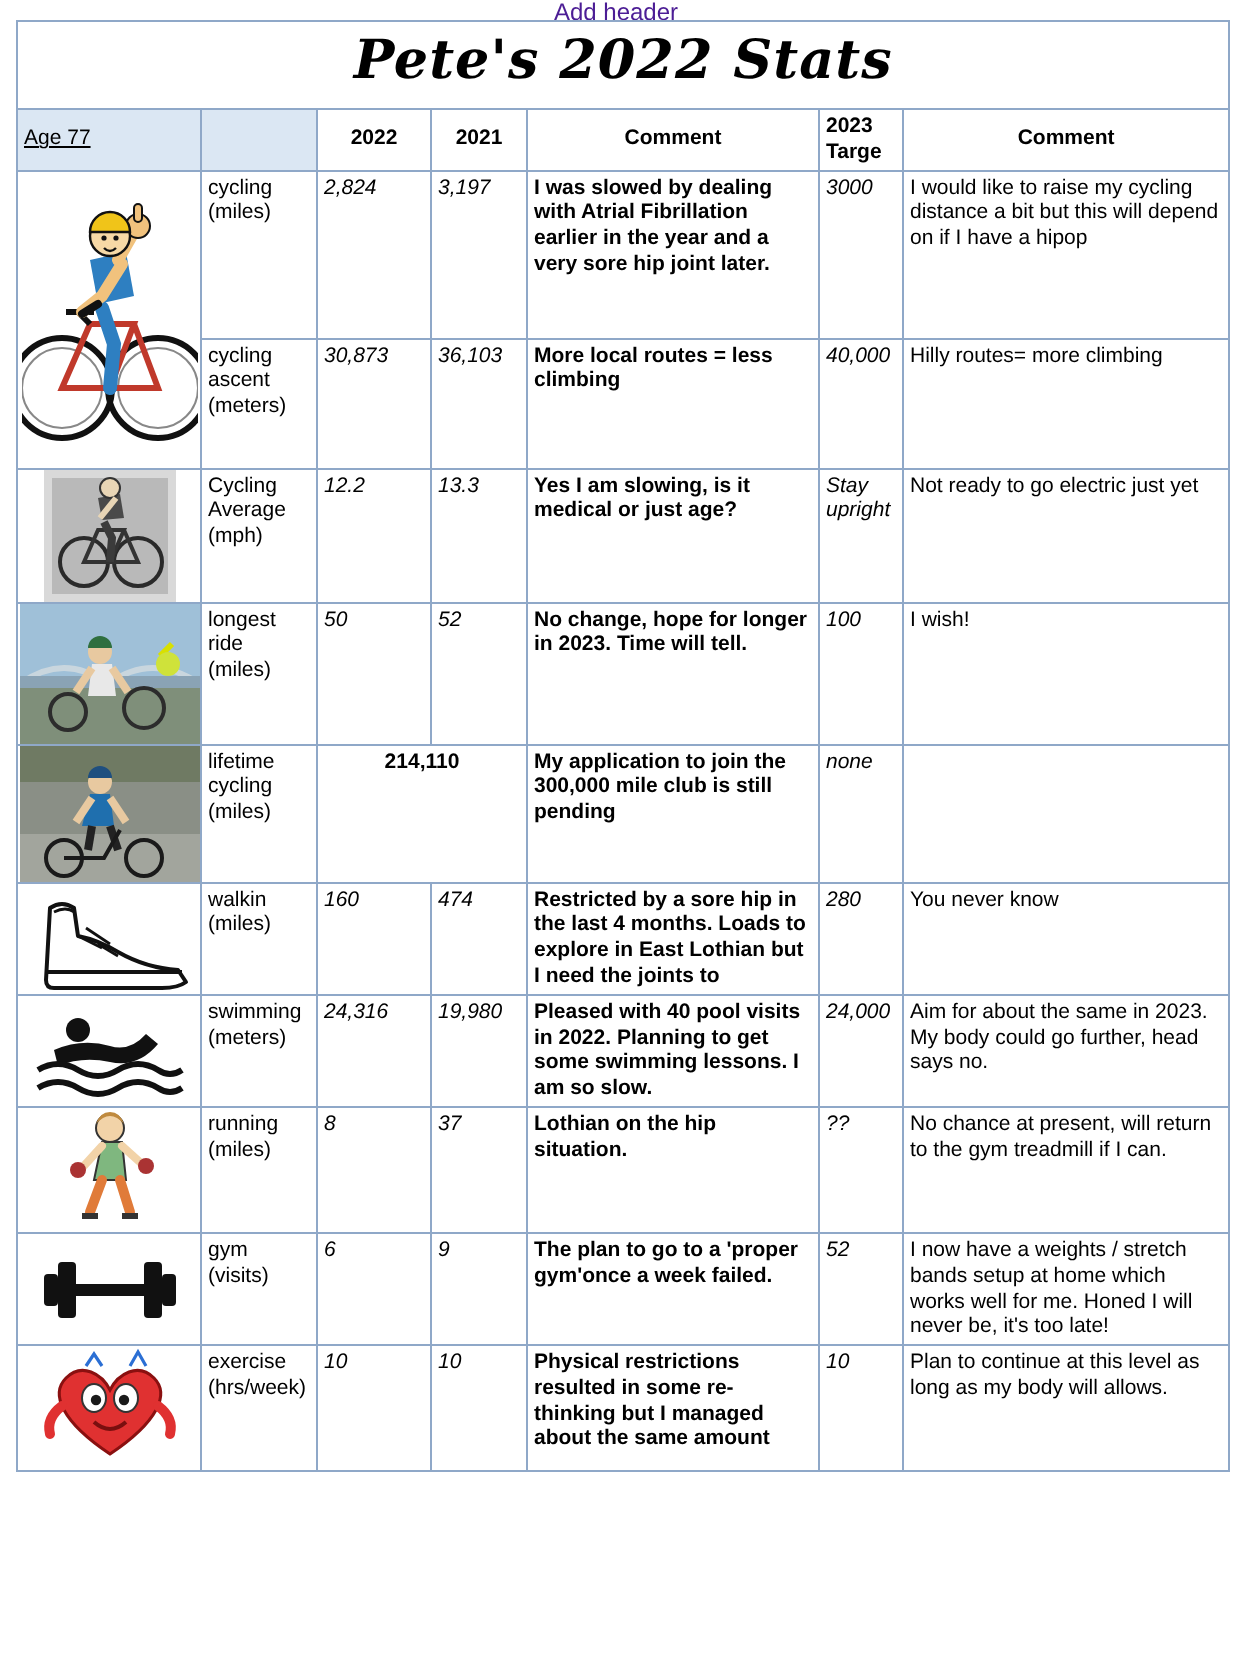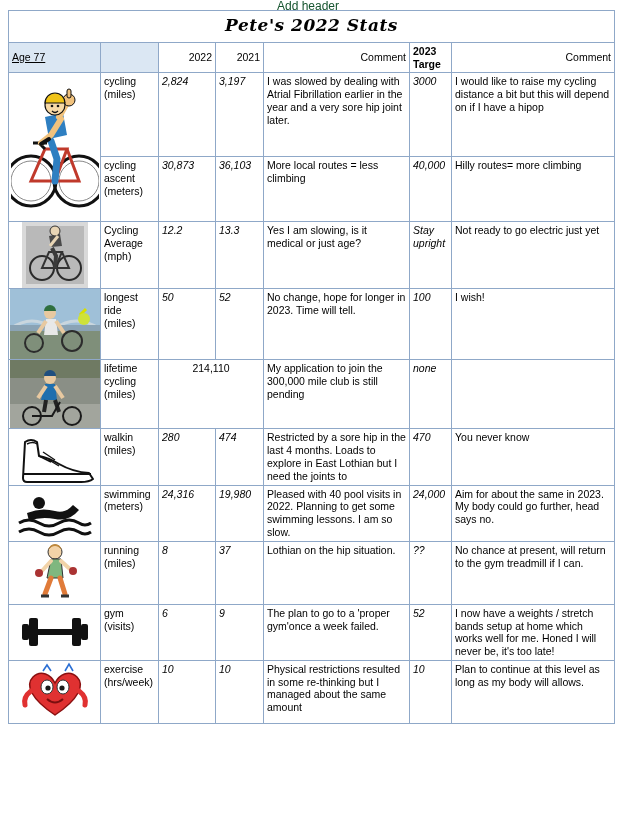--- a/index.html
+++ b/index.html
@@ -15,21 +15,21 @@
     position: relative;
   }
   .add-header {
     position: absolute;
     top: 0;
     left: 0;
     width: 616px;
     height: 12px;
     text-align: center;
     font-size: 12px;
-    color: #14532d;
+    color: #4c1d95;
     line-height: 12px;
     overflow: hidden;
   }
   .doc {
     position: absolute;
     top: 10px;
     left: 8px;
     width: 606px;
   }
   table.stats {
@@ -47,65 +47,66 @@
     color: #000;
     overflow: hidden;
   }
   .title-cell {
     text-align: center;
     vertical-align: middle !important;
     padding: 4px 0 6px 0 !important;
   }
   .title-text {
     font-family: "DejaVu Serif", serif;
-    font-size: 17px;
+    font-size: 27px;
     font-style: italic;
     font-weight: bold;
     letter-spacing: 0.5px;
     color: #000;
   }
   .hdr-age {
     background: #dbe7f3;
     font-size: 10.5px;
     color: #000;
     vertical-align: middle !important;
     text-decoration: underline;
   }
   .hdr-blank {
     background: #dbe7f3;
   }
   .hdr-red {
     color: #c00000;
-    font-weight: normal;
+    font-weight: bold;
     font-size: 11px;
-    text-align: right;
+    text-align: center;
     vertical-align: middle !important;
   }
   .hdr-red-left {
     color: #c00000;
     font-weight: bold;
     font-size: 11px;
     vertical-align: middle !important;
     margin-left: 38px;
   }
   .lbl {
     font-weight: normal;
     font-size: 10.5px;
   }
   .num {
     font-size: 10.5px;
     font-style: italic;
   }
   .num-center {
     font-size: 10.5px;
     text-align: center;
+    font-weight: bold;
   }
   .cmt {
     color: #ff0000;
-    font-weight: normal;
+    font-weight: bold;
     font-size: 11px;
     line-height: 1.2;
   }
   .cmt2 {
     color: #000;
     font-size: 10px;
     line-height: 1.2;
   }
   .pic-cell {
     padding: 0 !important;
@@ -297,24 +298,24 @@
             <path d="M12 12 q6 -4 12 0 l2 14 q10 2 20 8 q14 8 30 9 l4 6 q-4 3 -12 3 H14 q-4 0 -4 -4 Z" fill="#ffffff" stroke="#111" stroke-width="2" stroke-linejoin="round"></path>
             <path d="M10 44 H78" stroke="#111" stroke-width="2"></path>
             <path d="M26 26 l12 6" stroke="#111" stroke-width="1.4"></path>
             <path d="M30 22 l12 8" stroke="#111" stroke-width="1.4"></path>
             <path d="M36 30 l10 6" stroke="#111" stroke-width="1.4"></path>
             <path d="M14 14 q6 -3 10 0" fill="none" stroke="#111" stroke-width="1.4"></path>
           </svg>
         </div>
       </td>
       <td class="lbl">walkin (miles)</td>
-      <td class="num">280</td>
+      <td class="num">160</td>
       <td class="num">474</td>
       <td class="cmt">Restricted by a sore hip in the last 4 months.  Loads to explore in East Lothian but I need the joints to</td>
-      <td class="num">470</td>
+      <td class="num">280</td>
       <td class="cmt2">You never know</td>
     </tr>
 
     <tr>
       <td class="pic-cell">
         <div class="pic-wrap">
           <svg width="84" height="52" viewBox="0 0 84 52">
             <circle cx="26" cy="16" r="6" fill="#111"></circle>
             <path d="M14 26 q14 -6 28 -2 q10 3 18 -6 l6 5 q-10 12 -24 9 q-14 -3 -26 2 z" fill="#111"></path>
             <path d="M6 36 q10 -6 20 0 q10 6 20 0 q10 -6 20 0 q6 4 12 0" fill="none" stroke="#111" stroke-width="3"></path>

